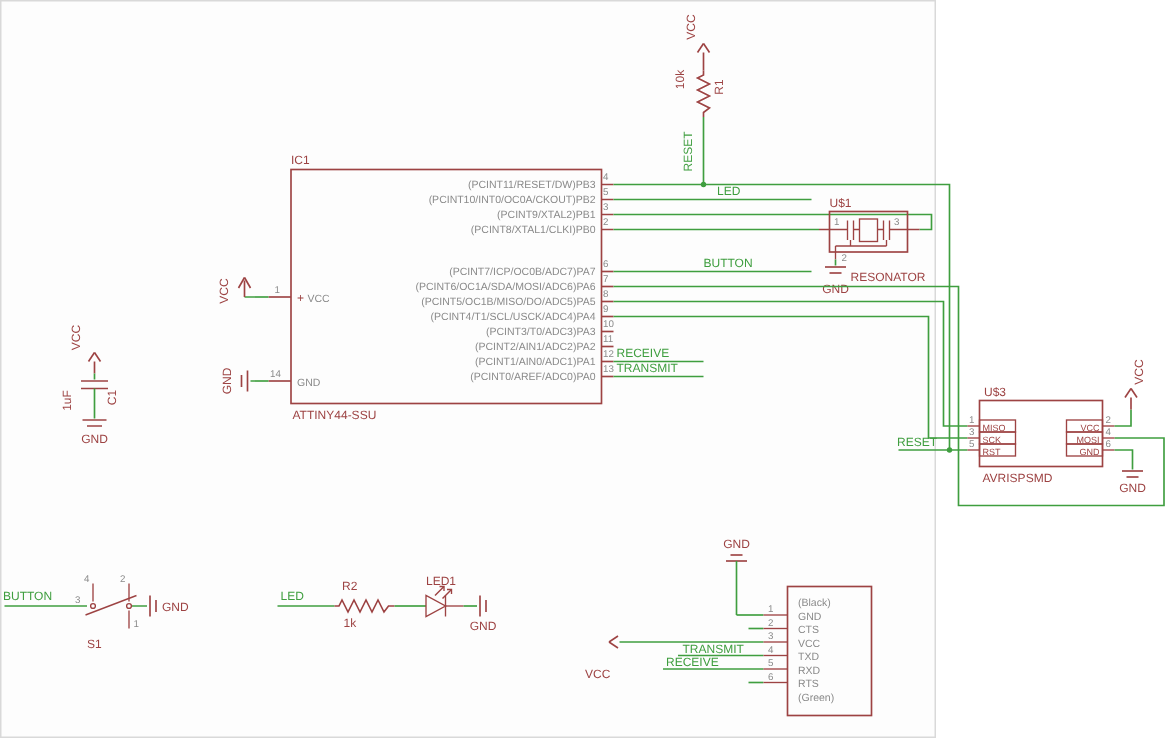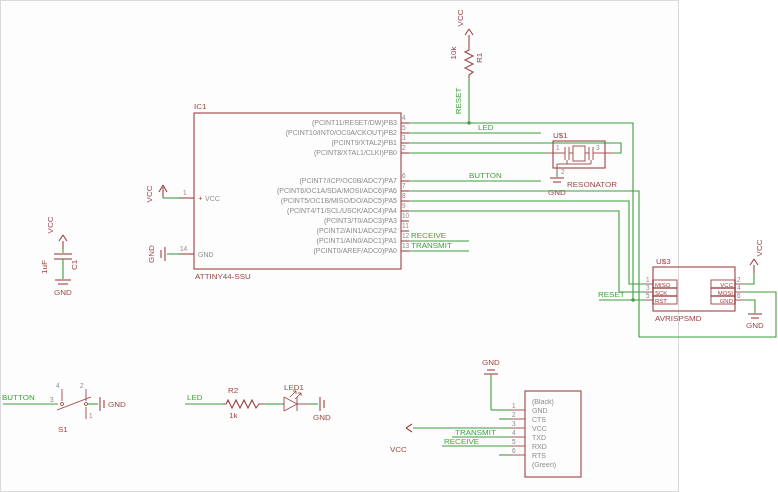--- a/index.html
+++ b/index.html
@@ -1,16 +1,16 @@
 <!DOCTYPE html>
 <html><head>
 <meta charset="utf-8">
 <style>
   html,body{margin:0;padding:0;background:#ffffff;}
-  .canvas{position:relative;width:679px;height:492px;background:#fdfdfd;border:1px solid #d9d9d9;box-sizing:border-box;font-family:"Liberation Sans",sans-serif;}
+  .canvas{position:relative;width:624px;height:492px;background:#fdfdfd;border:1px solid #d9d9d9;box-sizing:border-box;font-family:"Liberation Sans",sans-serif;}
   svg{display:block;}
   text{font-family:"Liberation Sans",sans-serif;}
   .sym{stroke:#9d4343;fill:none;stroke-width:1.1;}
   .symthin{stroke:#9d4343;fill:none;stroke-width:0.9;}
   .net{stroke:#3f9e3f;fill:none;stroke-width:1.1;}
   .t-sym{fill:#9d4343;font-size:8px;}
   .t-pin{fill:#8a8a8a;font-size:7px;}
   .t-num{fill:#8a8a8a;font-size:6.5px;}
   .t-net{fill:#3f9e3f;font-size:8px;}
   .t-pad{fill:#9d4343;font-size:6px;}

